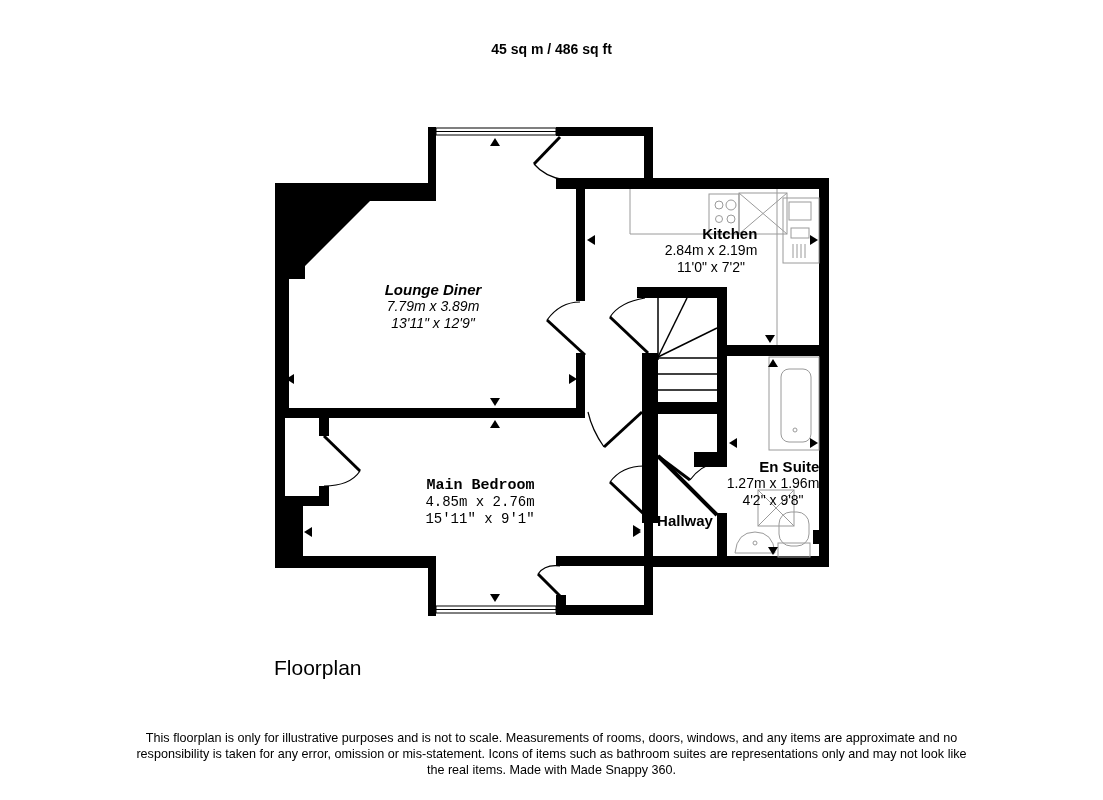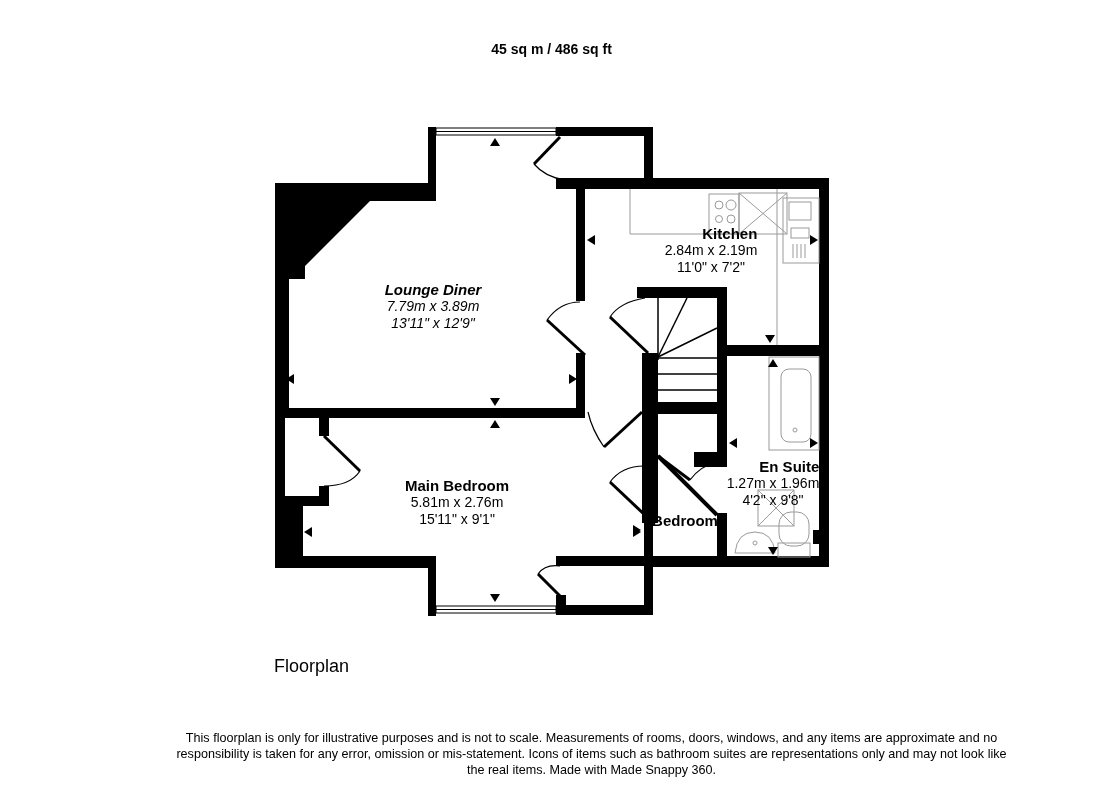--- a/index.html
+++ b/index.html
@@ -1,22 +1,22 @@
 <!DOCTYPE html>
 <html><head>
 <meta charset="utf-8">
 <style>
   html, body { margin:0; padding:0; background:#ffffff; }
   body { width:1103px; height:800px; position:relative; overflow:hidden; font-family:"Liberation Sans", sans-serif; color:#000; }
   .header { position:absolute; left:0; width:1103px; top:41px; text-align:center; font-weight:bold; font-size:14px; line-height:17px; }
   .plan { position:absolute; left:0; top:0; }
   .room-label { position:absolute; text-align:center; font-size:14px; line-height:17px; transform:translateX(-50%); white-space:nowrap; }
   .room-label .name { font-weight:bold; font-size:15px;text-align:right; }
-  .floor-title { position:absolute; left:274px; top:656px; font-size:18px; }
-  .disclaimer { position:absolute; left:130px; width:843px; top:730px; text-align:center; font-size:12.6px; line-height:16px;margin-left:40px; }
+  .floor-title { position:absolute; left:274px; top:656px; font-size:21px; }
+  .disclaimer { position:absolute; left:130px; width:843px; top:730px; text-align:center; font-size:12.6px; line-height:16px; }
 </style>
 </head>
 <body>
 
 <div class="header">
   <div>45 sq m / 486 sq ft</div>
 </div>
 
 <svg class="plan" width="1103" height="800" viewBox="0 0 1103 800">
   <g fill="#000">
@@ -166,31 +166,31 @@
   <div>7.79m x 3.89m</div>
   <div>13'11" x 12'9"</div>
 </div>
 
 <div class="room-label" style="left:711px; top:225px;">
   <div class="name">Kitchen</div>
   <div>2.84m x 2.19m</div>
   <div>11'0" x 7'2"</div>
 </div>
 
-<div class="room-label" style="left:457px; top:477px;">
+<div class="room-label" style="left:480px; top:477px;font-family:Liberation Mono, monospace;">
   <div class="name">Main Bedroom</div>
-  <div>5.81m x 2.76m</div>
+  <div>4.85m x 2.76m</div>
   <div>15'11" x 9'1"</div>
 </div>
 
 <div class="room-label" style="left:762px; top:458px;margin-left:11px;">
   <div class="name">En Suite</div>
   <div>1.27m x 1.96m</div>
   <div>4'2" x 9'8"</div>
 </div>
 
 <div class="room-label" style="left:685px; top:512px;">
-  <div class="name">Bedroom</div>
+  <div class="name">Hallway</div>
 </div>
 
 <div class="floor-title">Floorplan</div>
 
 <div class="disclaimer">This floorplan is only for illustrative purposes and is not to scale. Measurements of rooms, doors, windows, and any items are approximate and no responsibility is taken for any error, omission or mis-statement. Icons of items such as bathroom suites are representations only and may not look like the real items. Made with Made Snappy 360.</div>
 
 </body></html>

